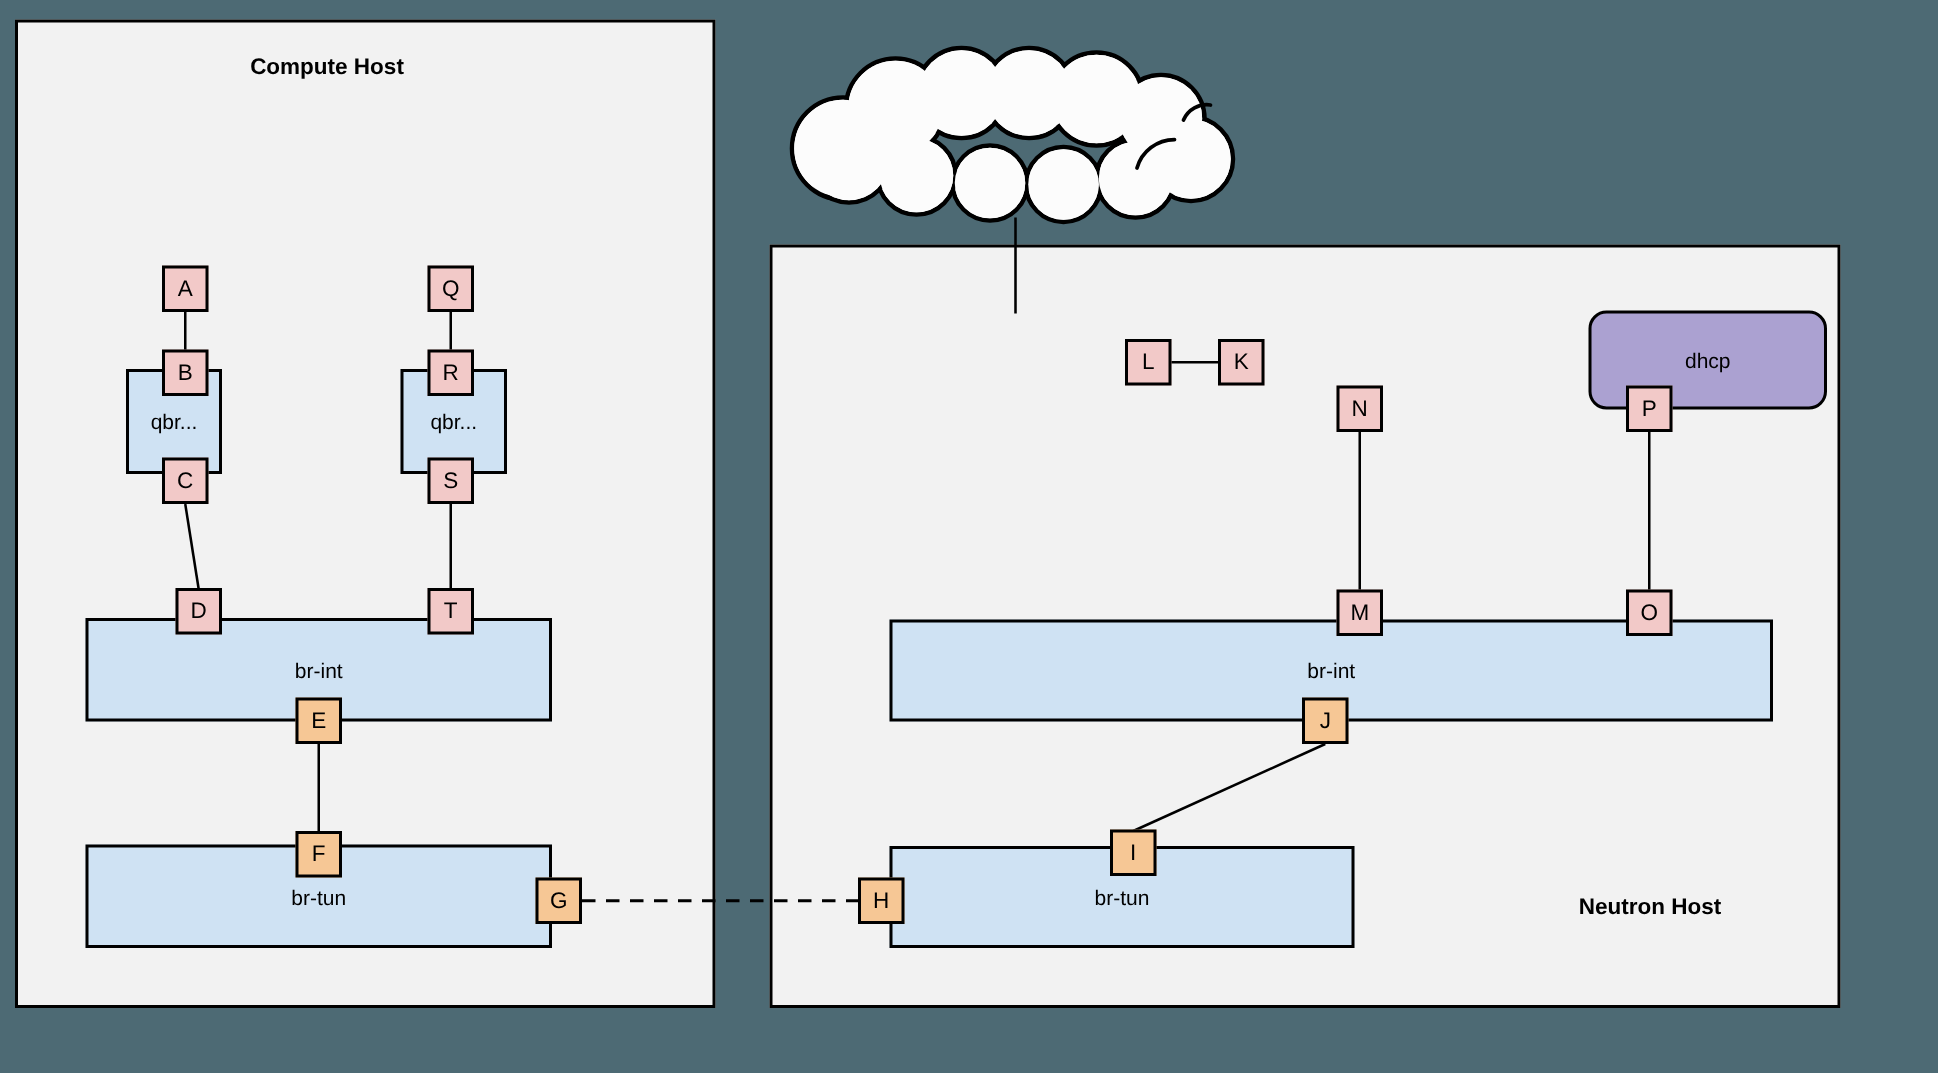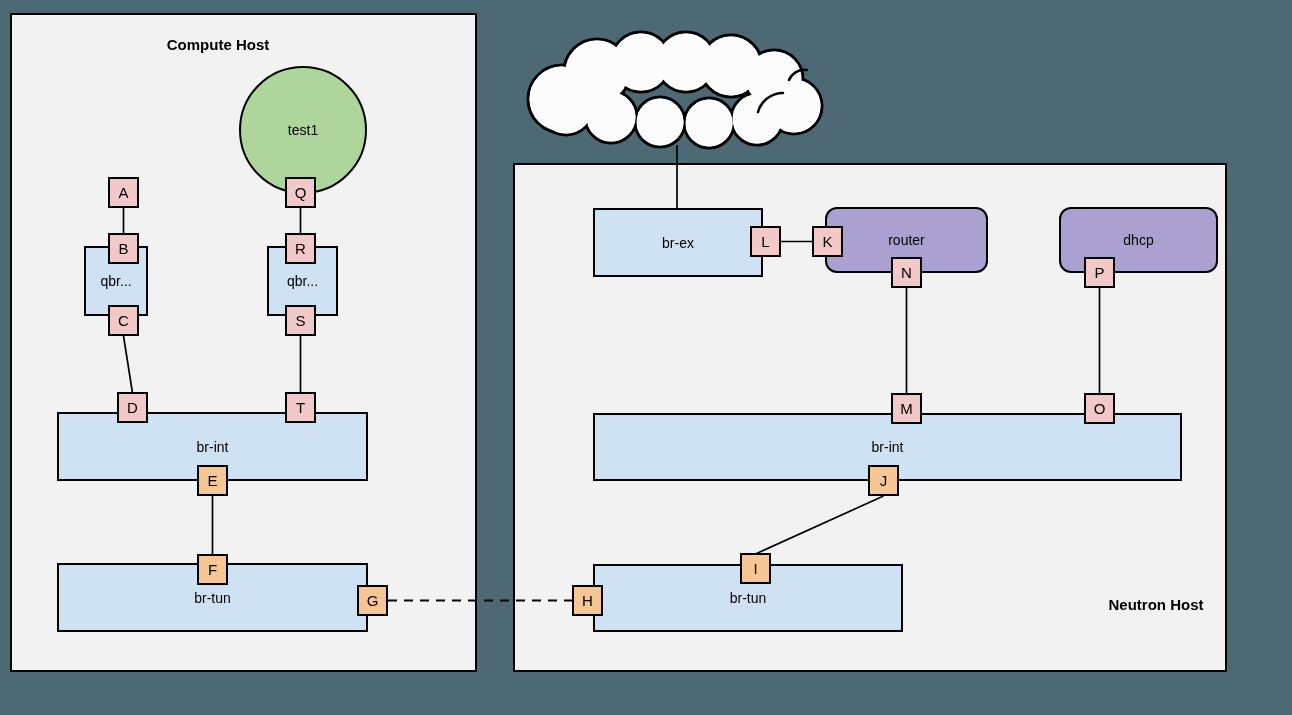--- a/index.html
+++ b/index.html
@@ -45,32 +45,29 @@
 </style>
 </head>
 <body>
 
 <div class="canvas">
 
   <div class="host" style="left:10px;top:13px;width:467px;height:659px;"></div>
   <div class="host" style="left:513px;top:163px;width:714px;height:509px;"></div>
 
   <div class="host-title" style="left:118px;top:36px;">Compute Host</div>
-  <div class="host-title" style="left:1056px;top:596px;">Neutron Host</div>
+  <div class="host-title" style="left:1000px;top:596px;">Neutron Host</div>
 
-  <div class="shape vm" style="left:239px;top:66px;width:128px;height:128px;">test1</div>
 
   <div class="shape bridge" style="left:84px;top:246px;width:64px;height:70px;">qbr...</div>
   <div class="shape bridge" style="left:267px;top:246px;width:71px;height:70px;">qbr...</div>
 
   <div class="shape bridge" style="left:57px;top:412px;width:311px;height:69px;">br-int</div>
   <div class="shape bridge" style="left:57px;top:563px;width:311px;height:69px;">br-tun</div>
 
-  <div class="shape bridge" style="left:593px;top:208px;width:170px;height:69px;">br-ex</div>
-  <div class="shape service" style="left:825px;top:207px;width:163px;height:66px;">router</div>
   <div class="shape service" style="left:1019px;top:207px;width:159px;height:66px;margin-left:40px;">dhcp</div>
 
   <div class="shape bridge" style="left:593px;top:413px;width:589px;height:68px;">br-int</div>
   <div class="shape bridge" style="left:593px;top:564px;width:310px;height:68px;">br-tun</div>
 
   <svg class="wires" width="1292" height="715" viewBox="0 0 1292 715">
 
     <g stroke="#000" stroke-width="3" fill="#fcfcfc">
       <circle cx="562" cy="99" r="34"></circle>
       <circle cx="597" cy="72" r="33"></circle>

